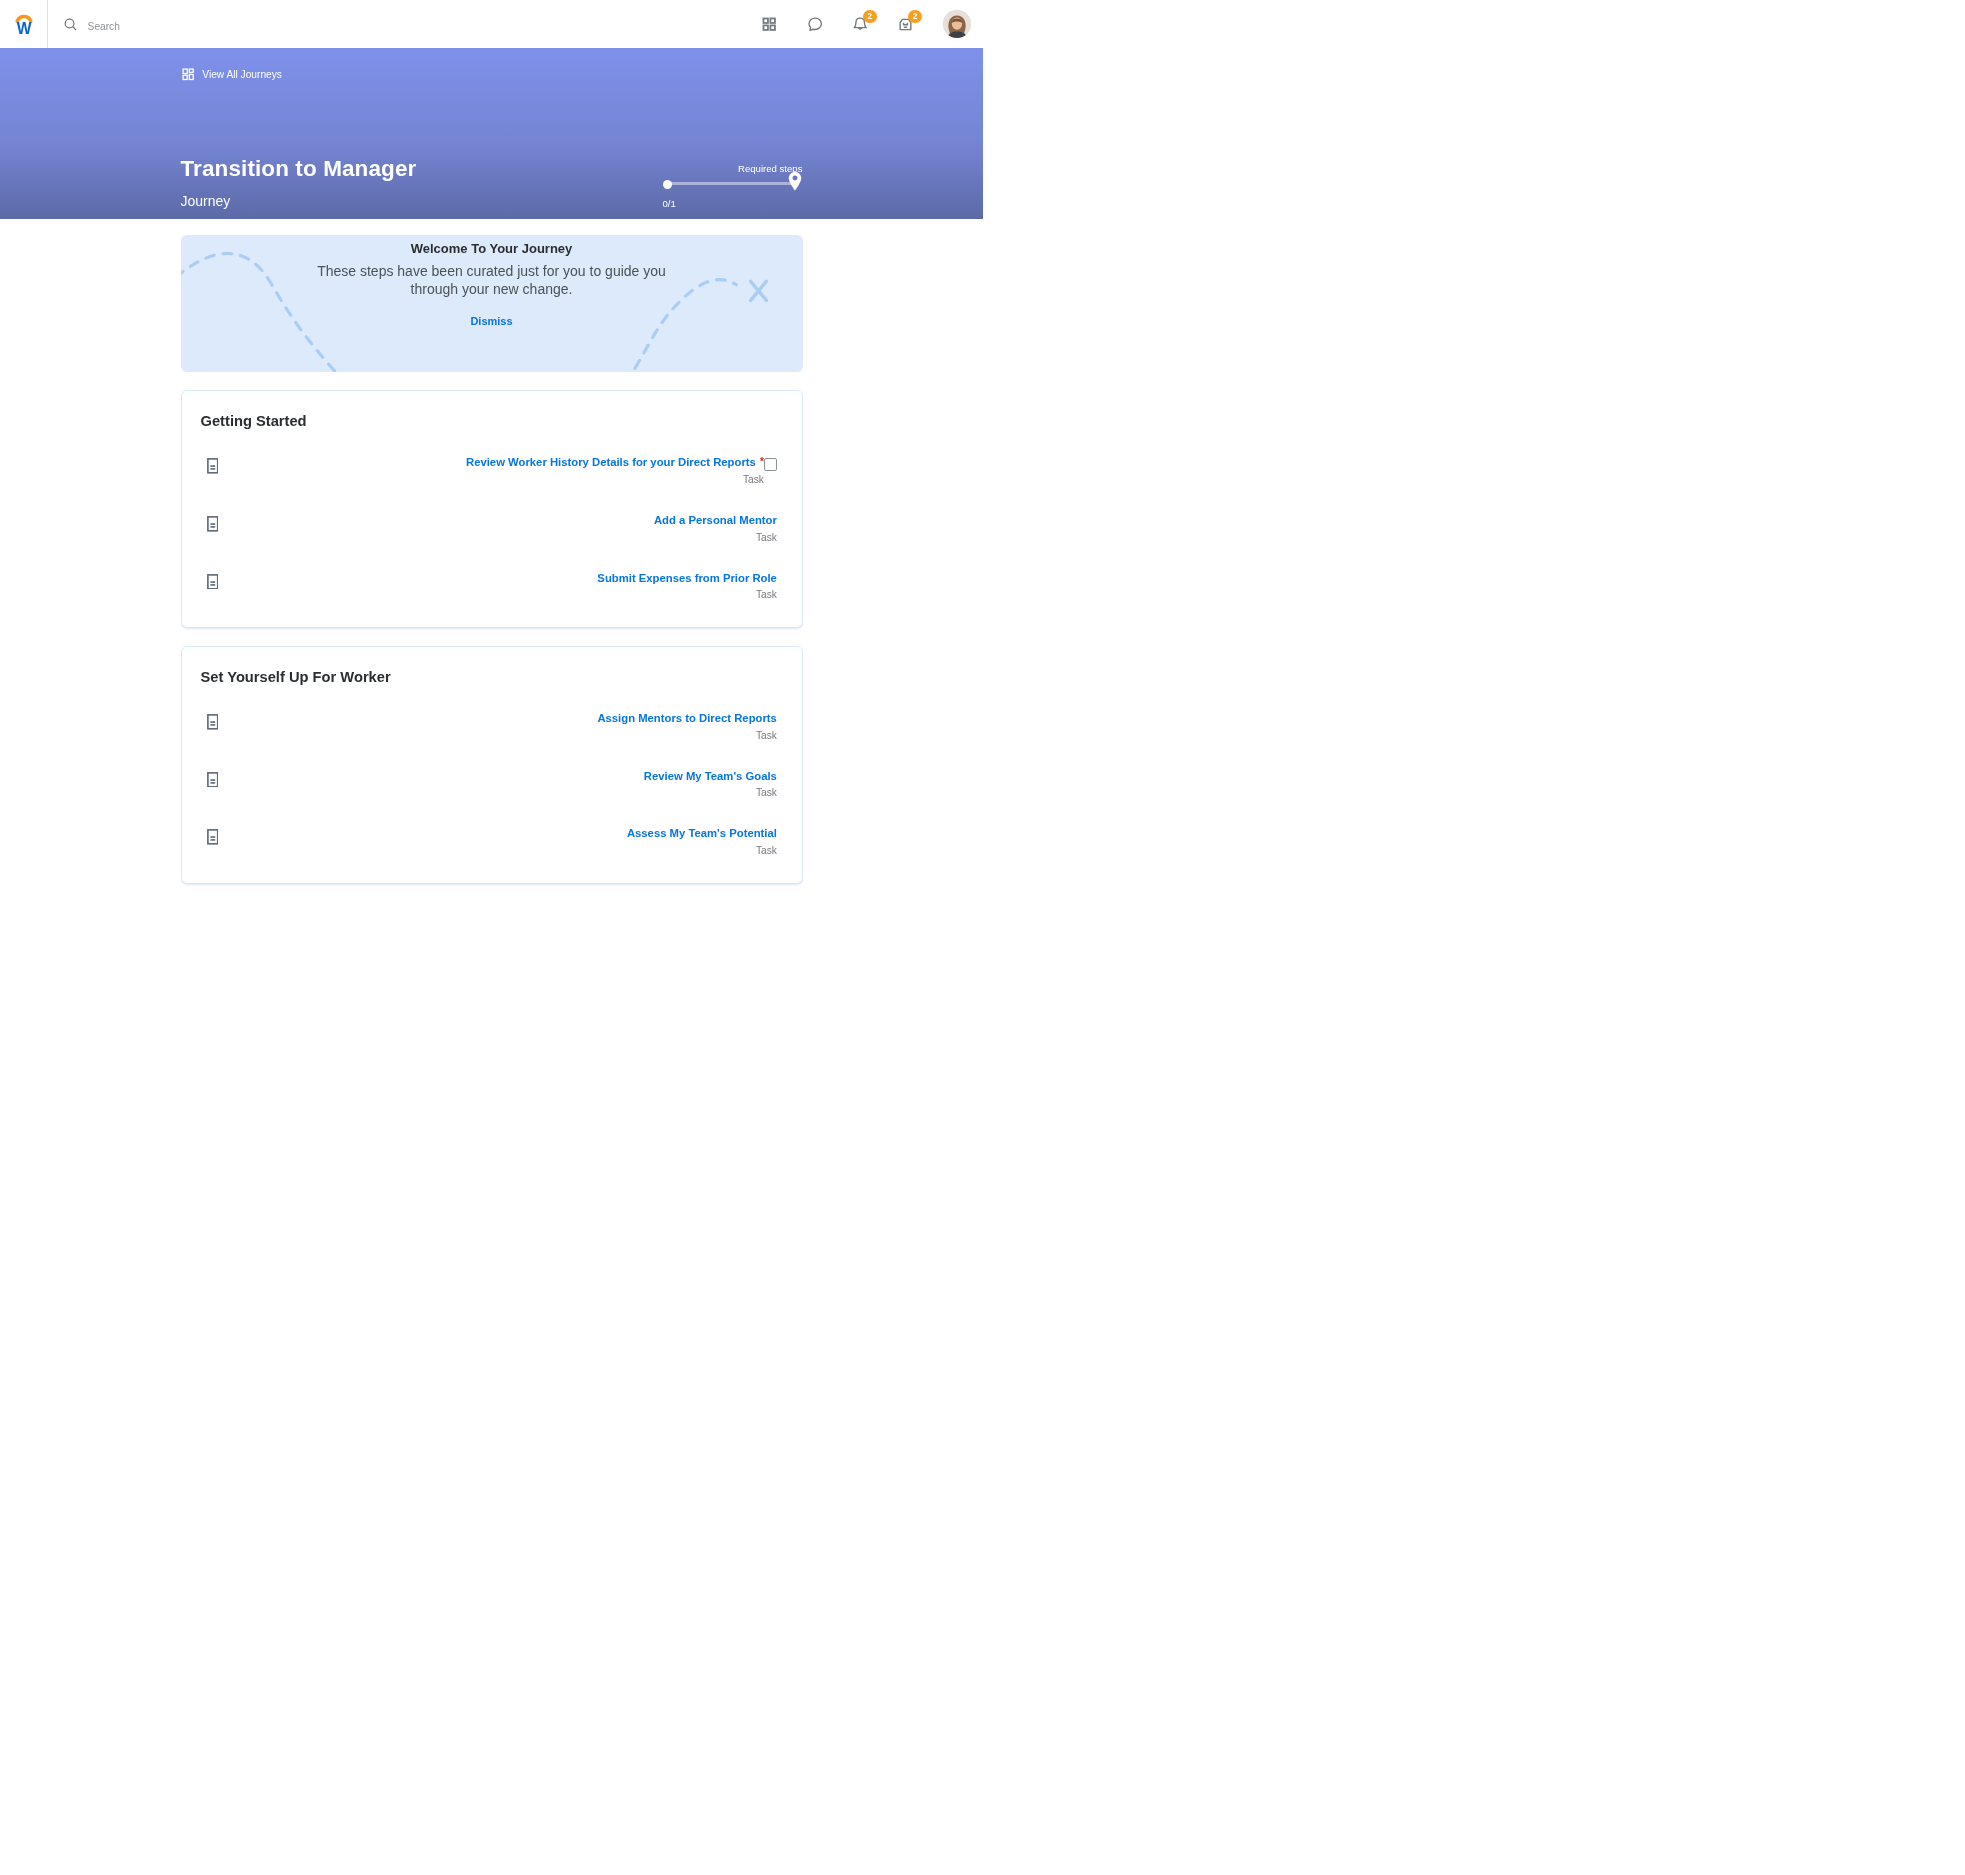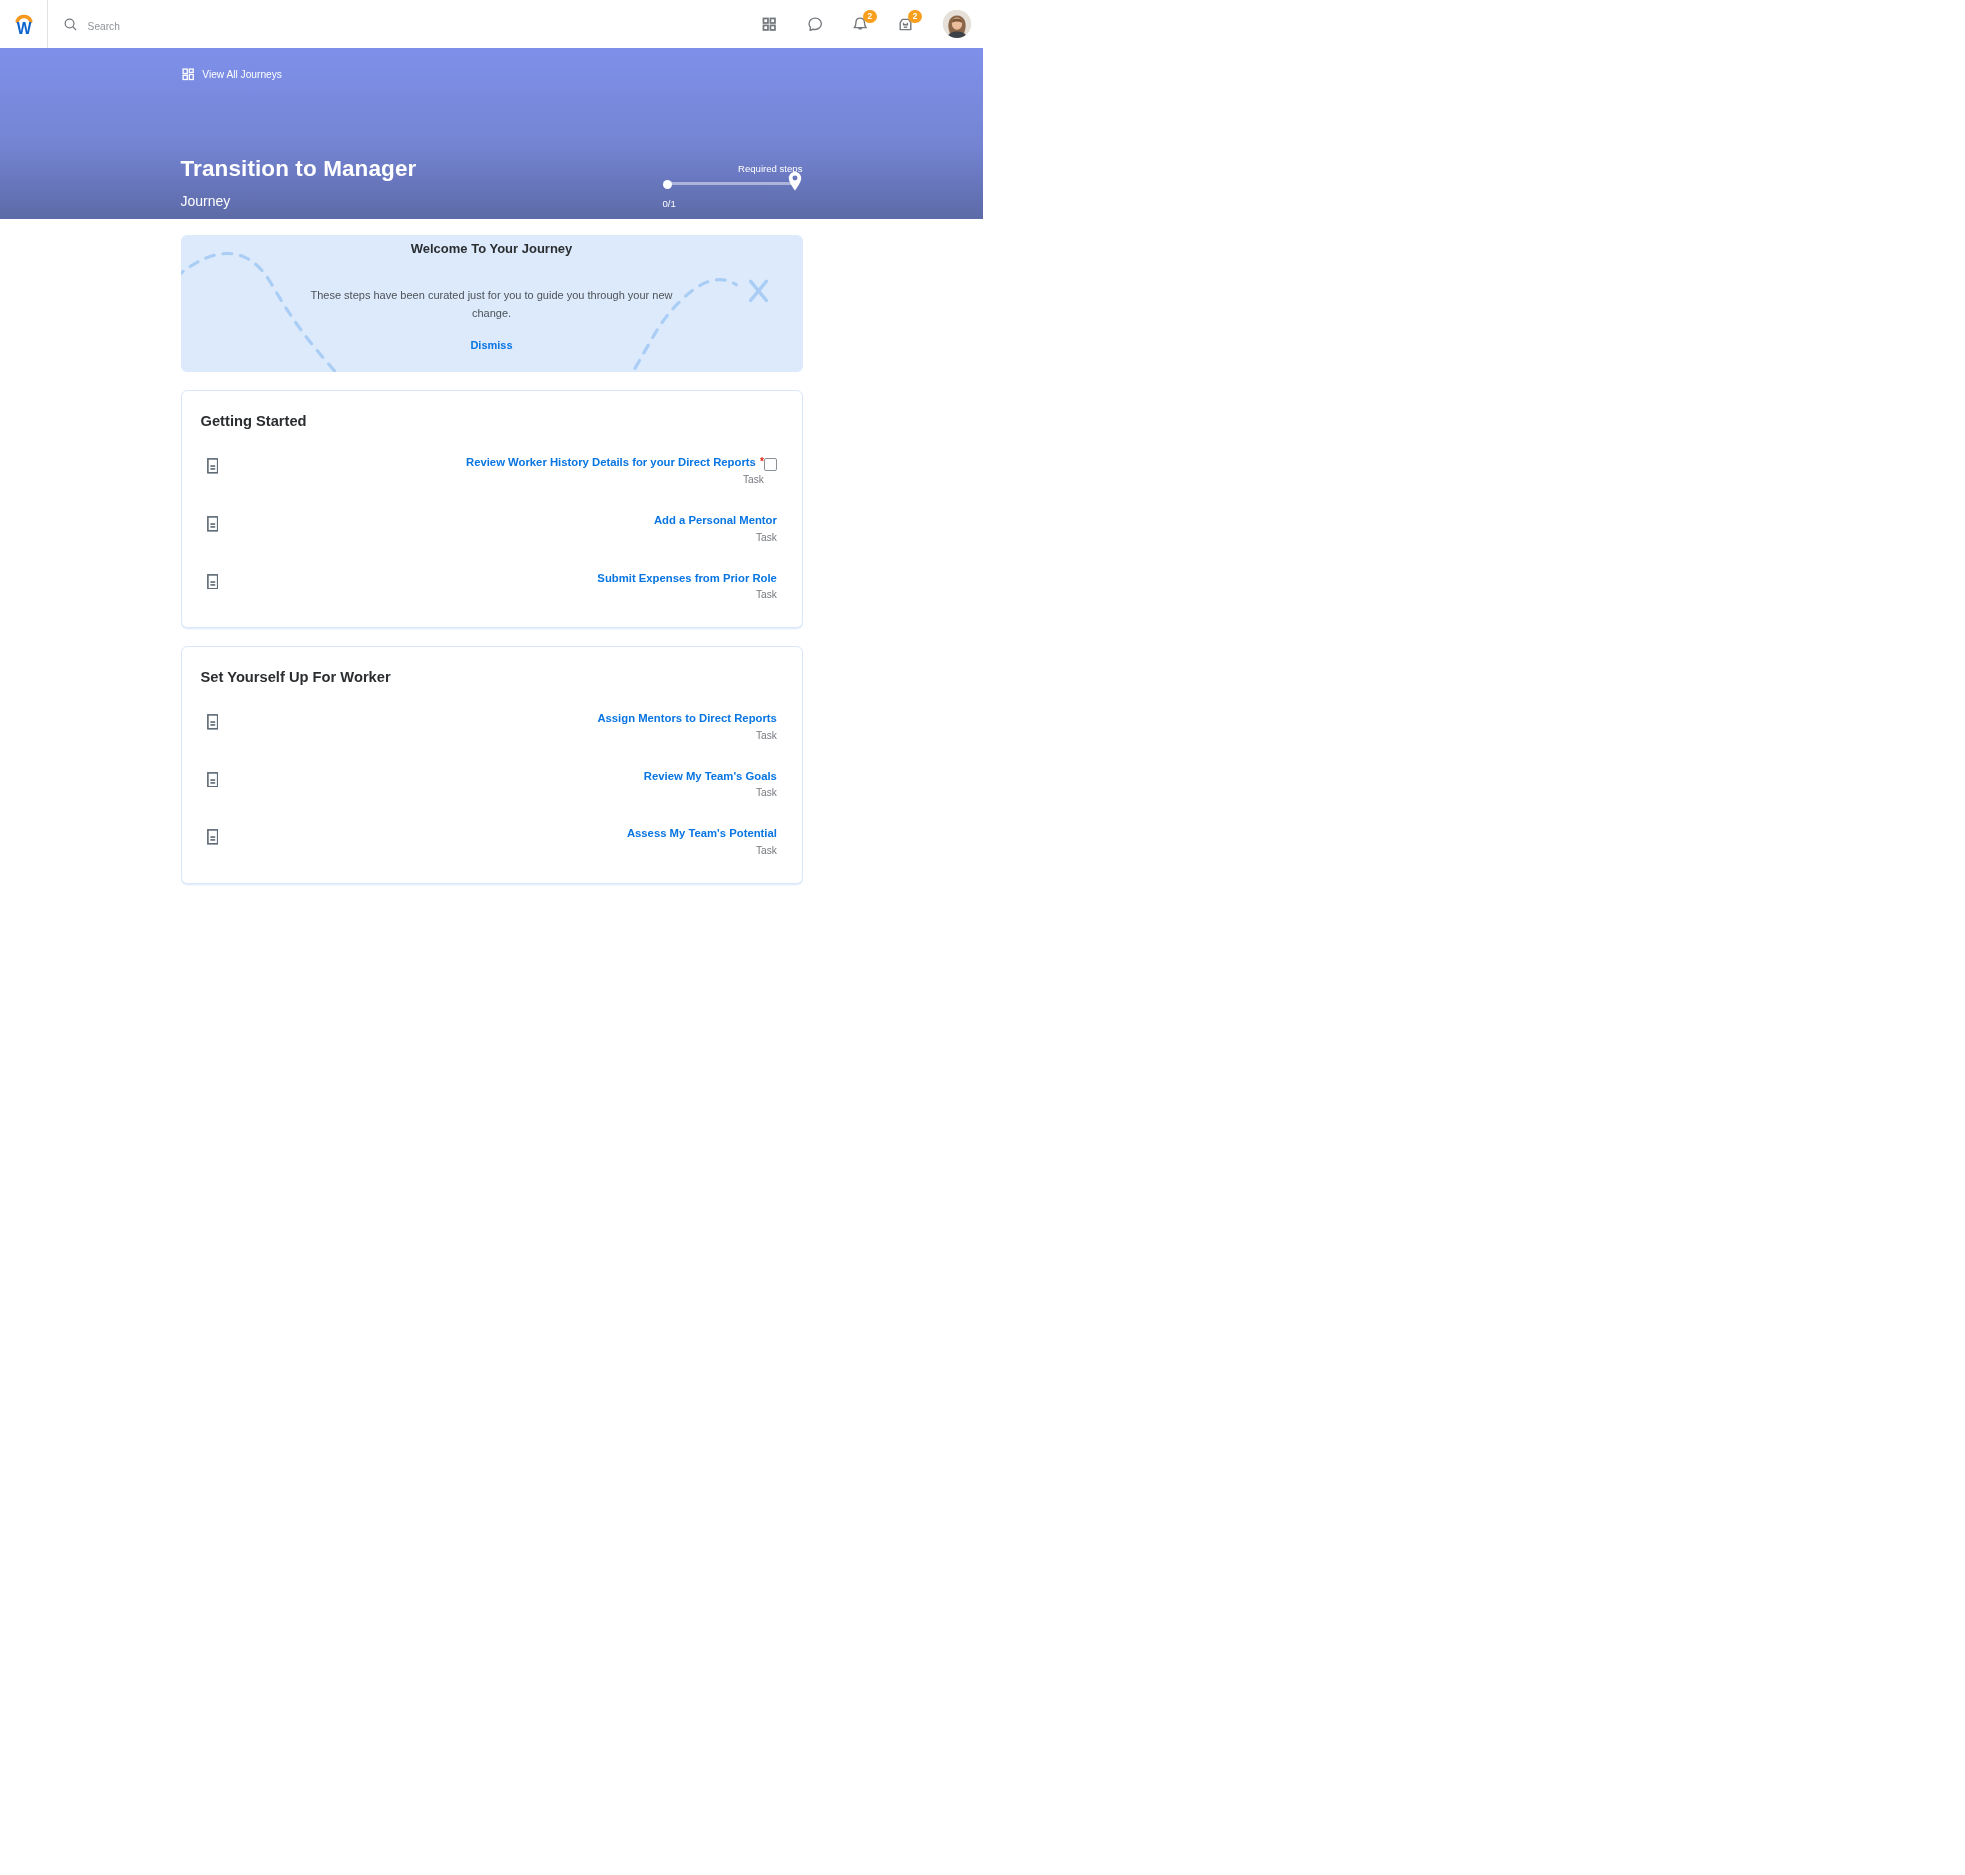--- a/index.html
+++ b/index.html
@@ -71,21 +71,21 @@
   .content { width:622px; margin:0 auto; padding-bottom:41px; }
 
   .welcome-card {
     margin-top:16.4px; height:137px; border-radius:6.1px;
     background:#DDEAFB; position:relative; overflow:hidden;
     text-align:center;
   }
   .welcome-decor { position:absolute; inset:0; pointer-events:none; }
   .welcome-title { padding-top:6px; font-size:13px; font-weight:bold; color:#2b2e31; position:relative; }
   .welcome-body {
-    margin:30px auto 0; max-width:389px; font-size:11px; line-height:18px;
+    margin:6px auto 0; max-width:389px; font-size:14px; line-height:18px;
     color:#4c5258; position:relative;
   }
   .dismiss { margin-top:16.4px; display:inline-block; font-size:11px; font-weight:bold; color:#0875E1; cursor:pointer; position:relative; }
 
   .section-card {
     margin-top:18px; background:#ffffff;
     border:0.7px solid #D9E8F9; border-radius:6.1px;
     box-shadow:0 1.4px 0 rgba(160,195,240,.28);
     padding:22px 24.6px 27px 19px;
   }

